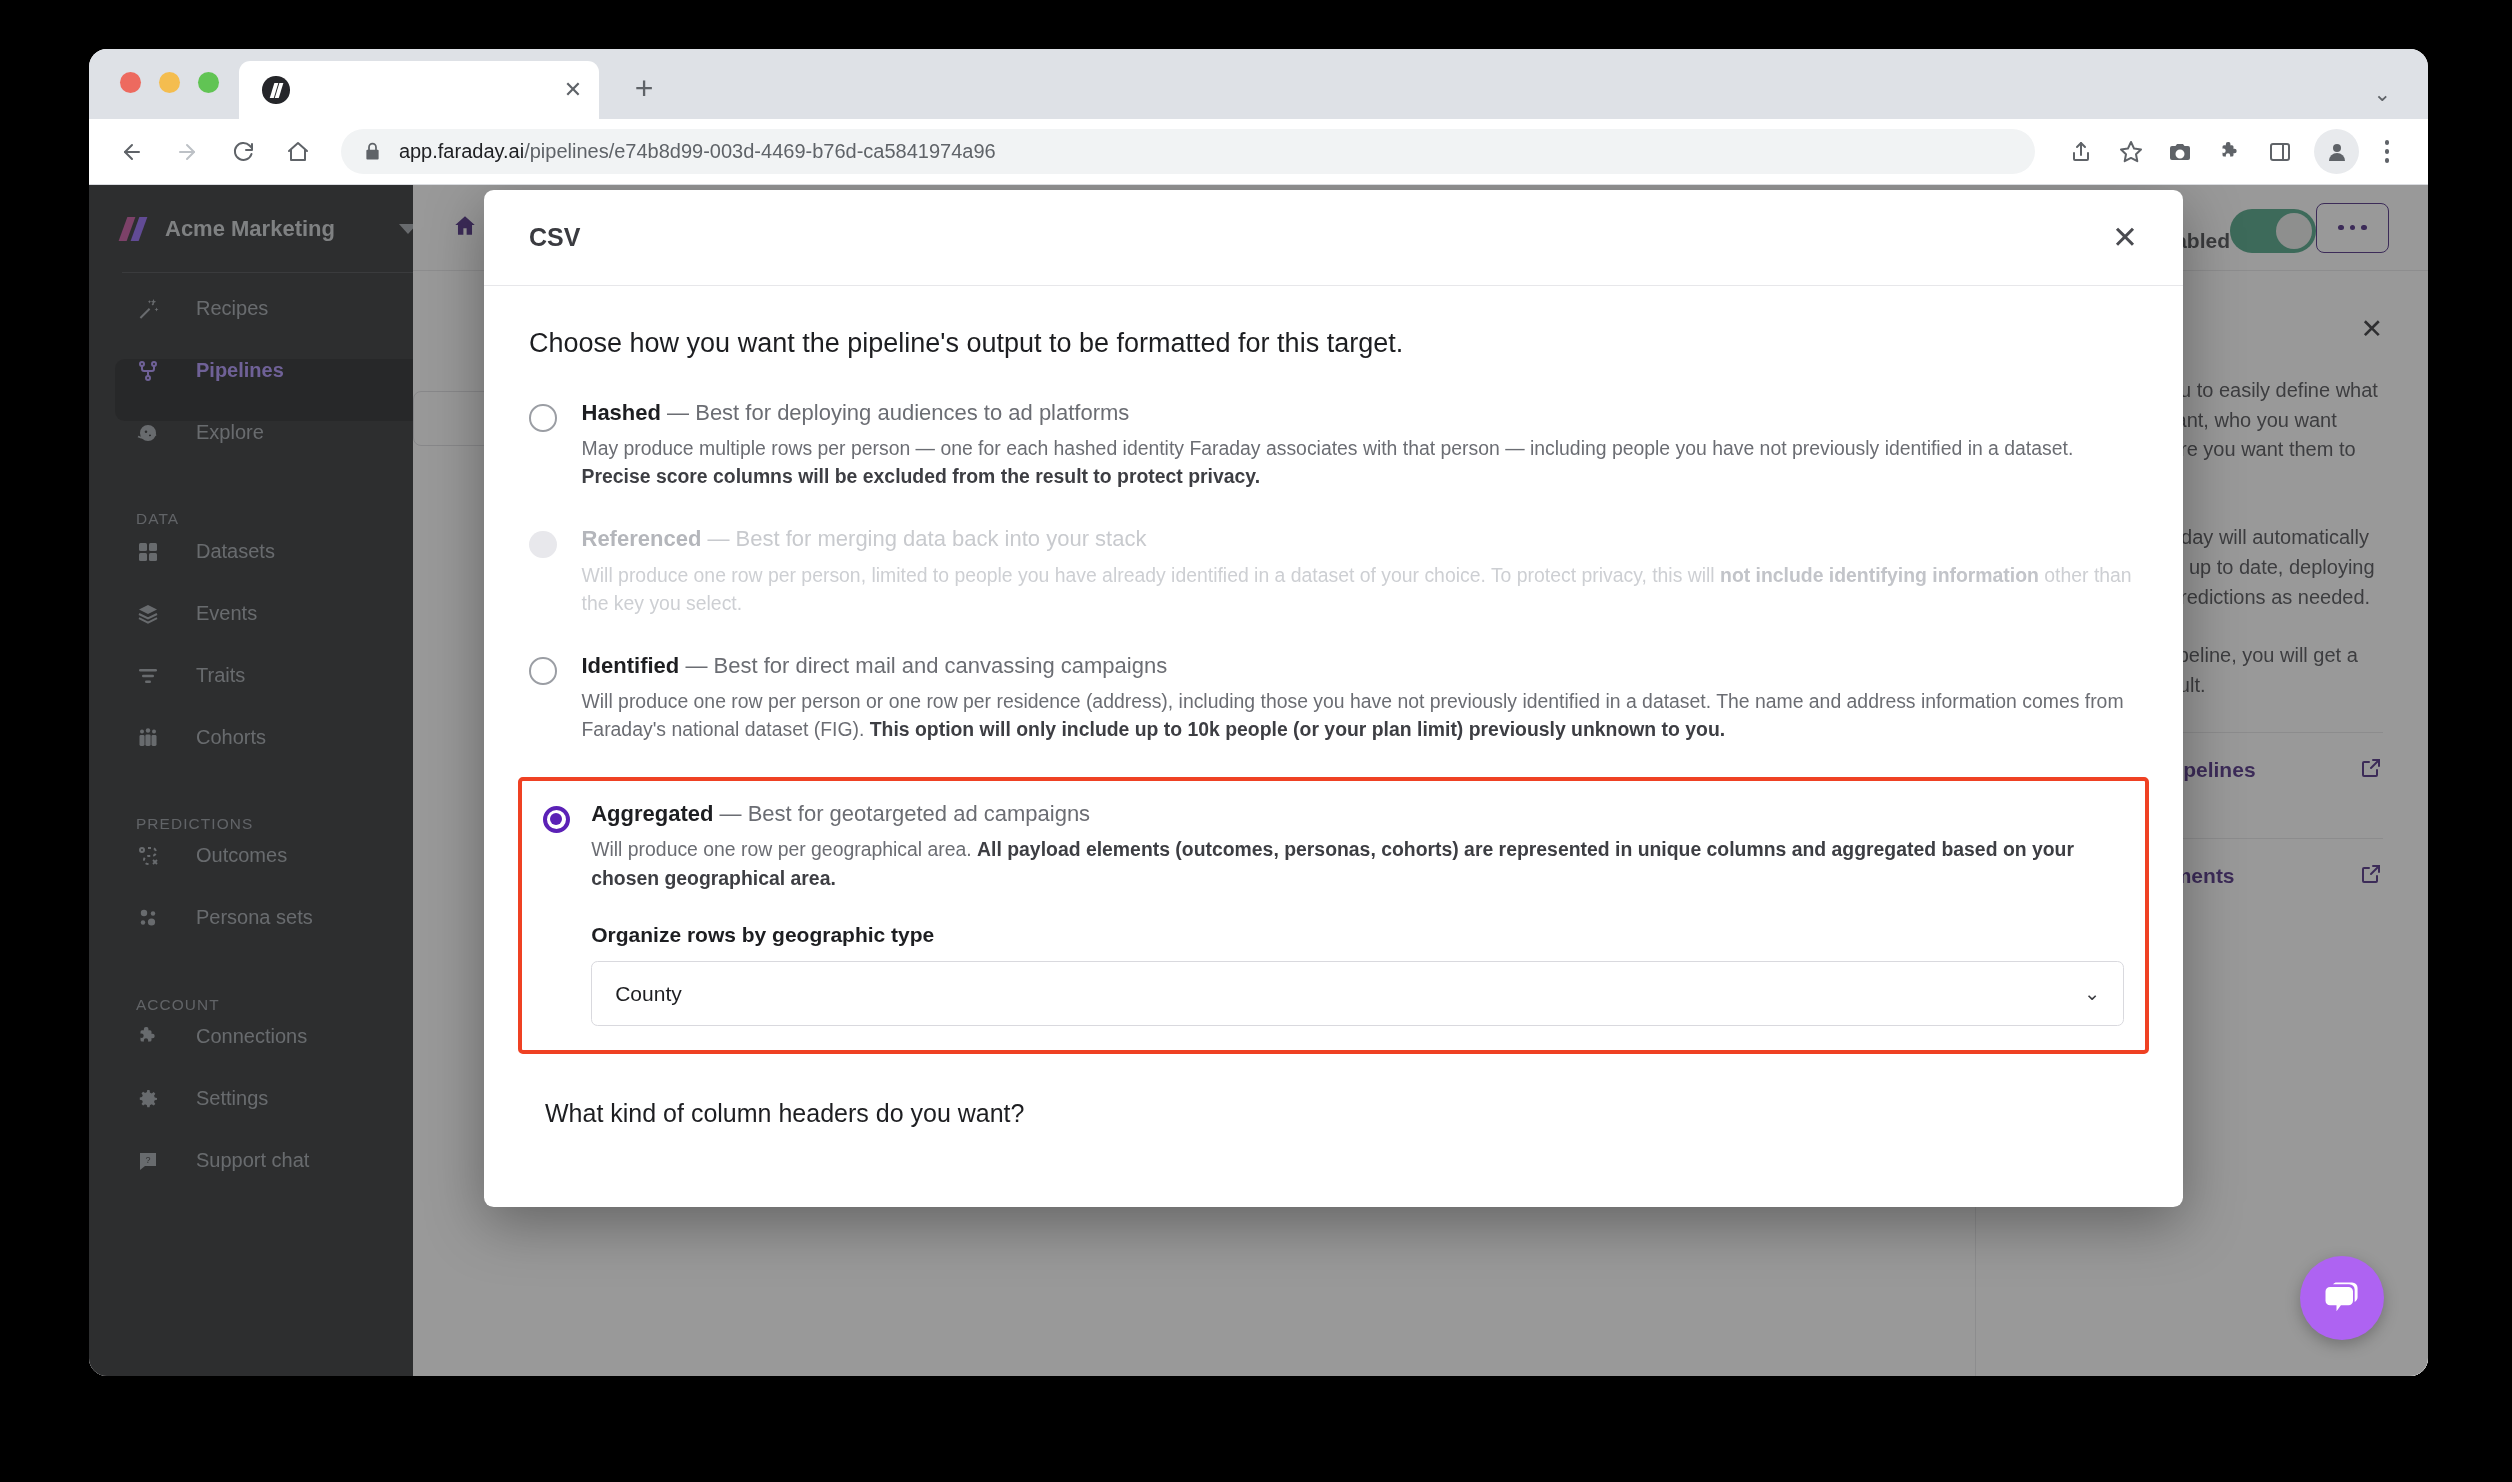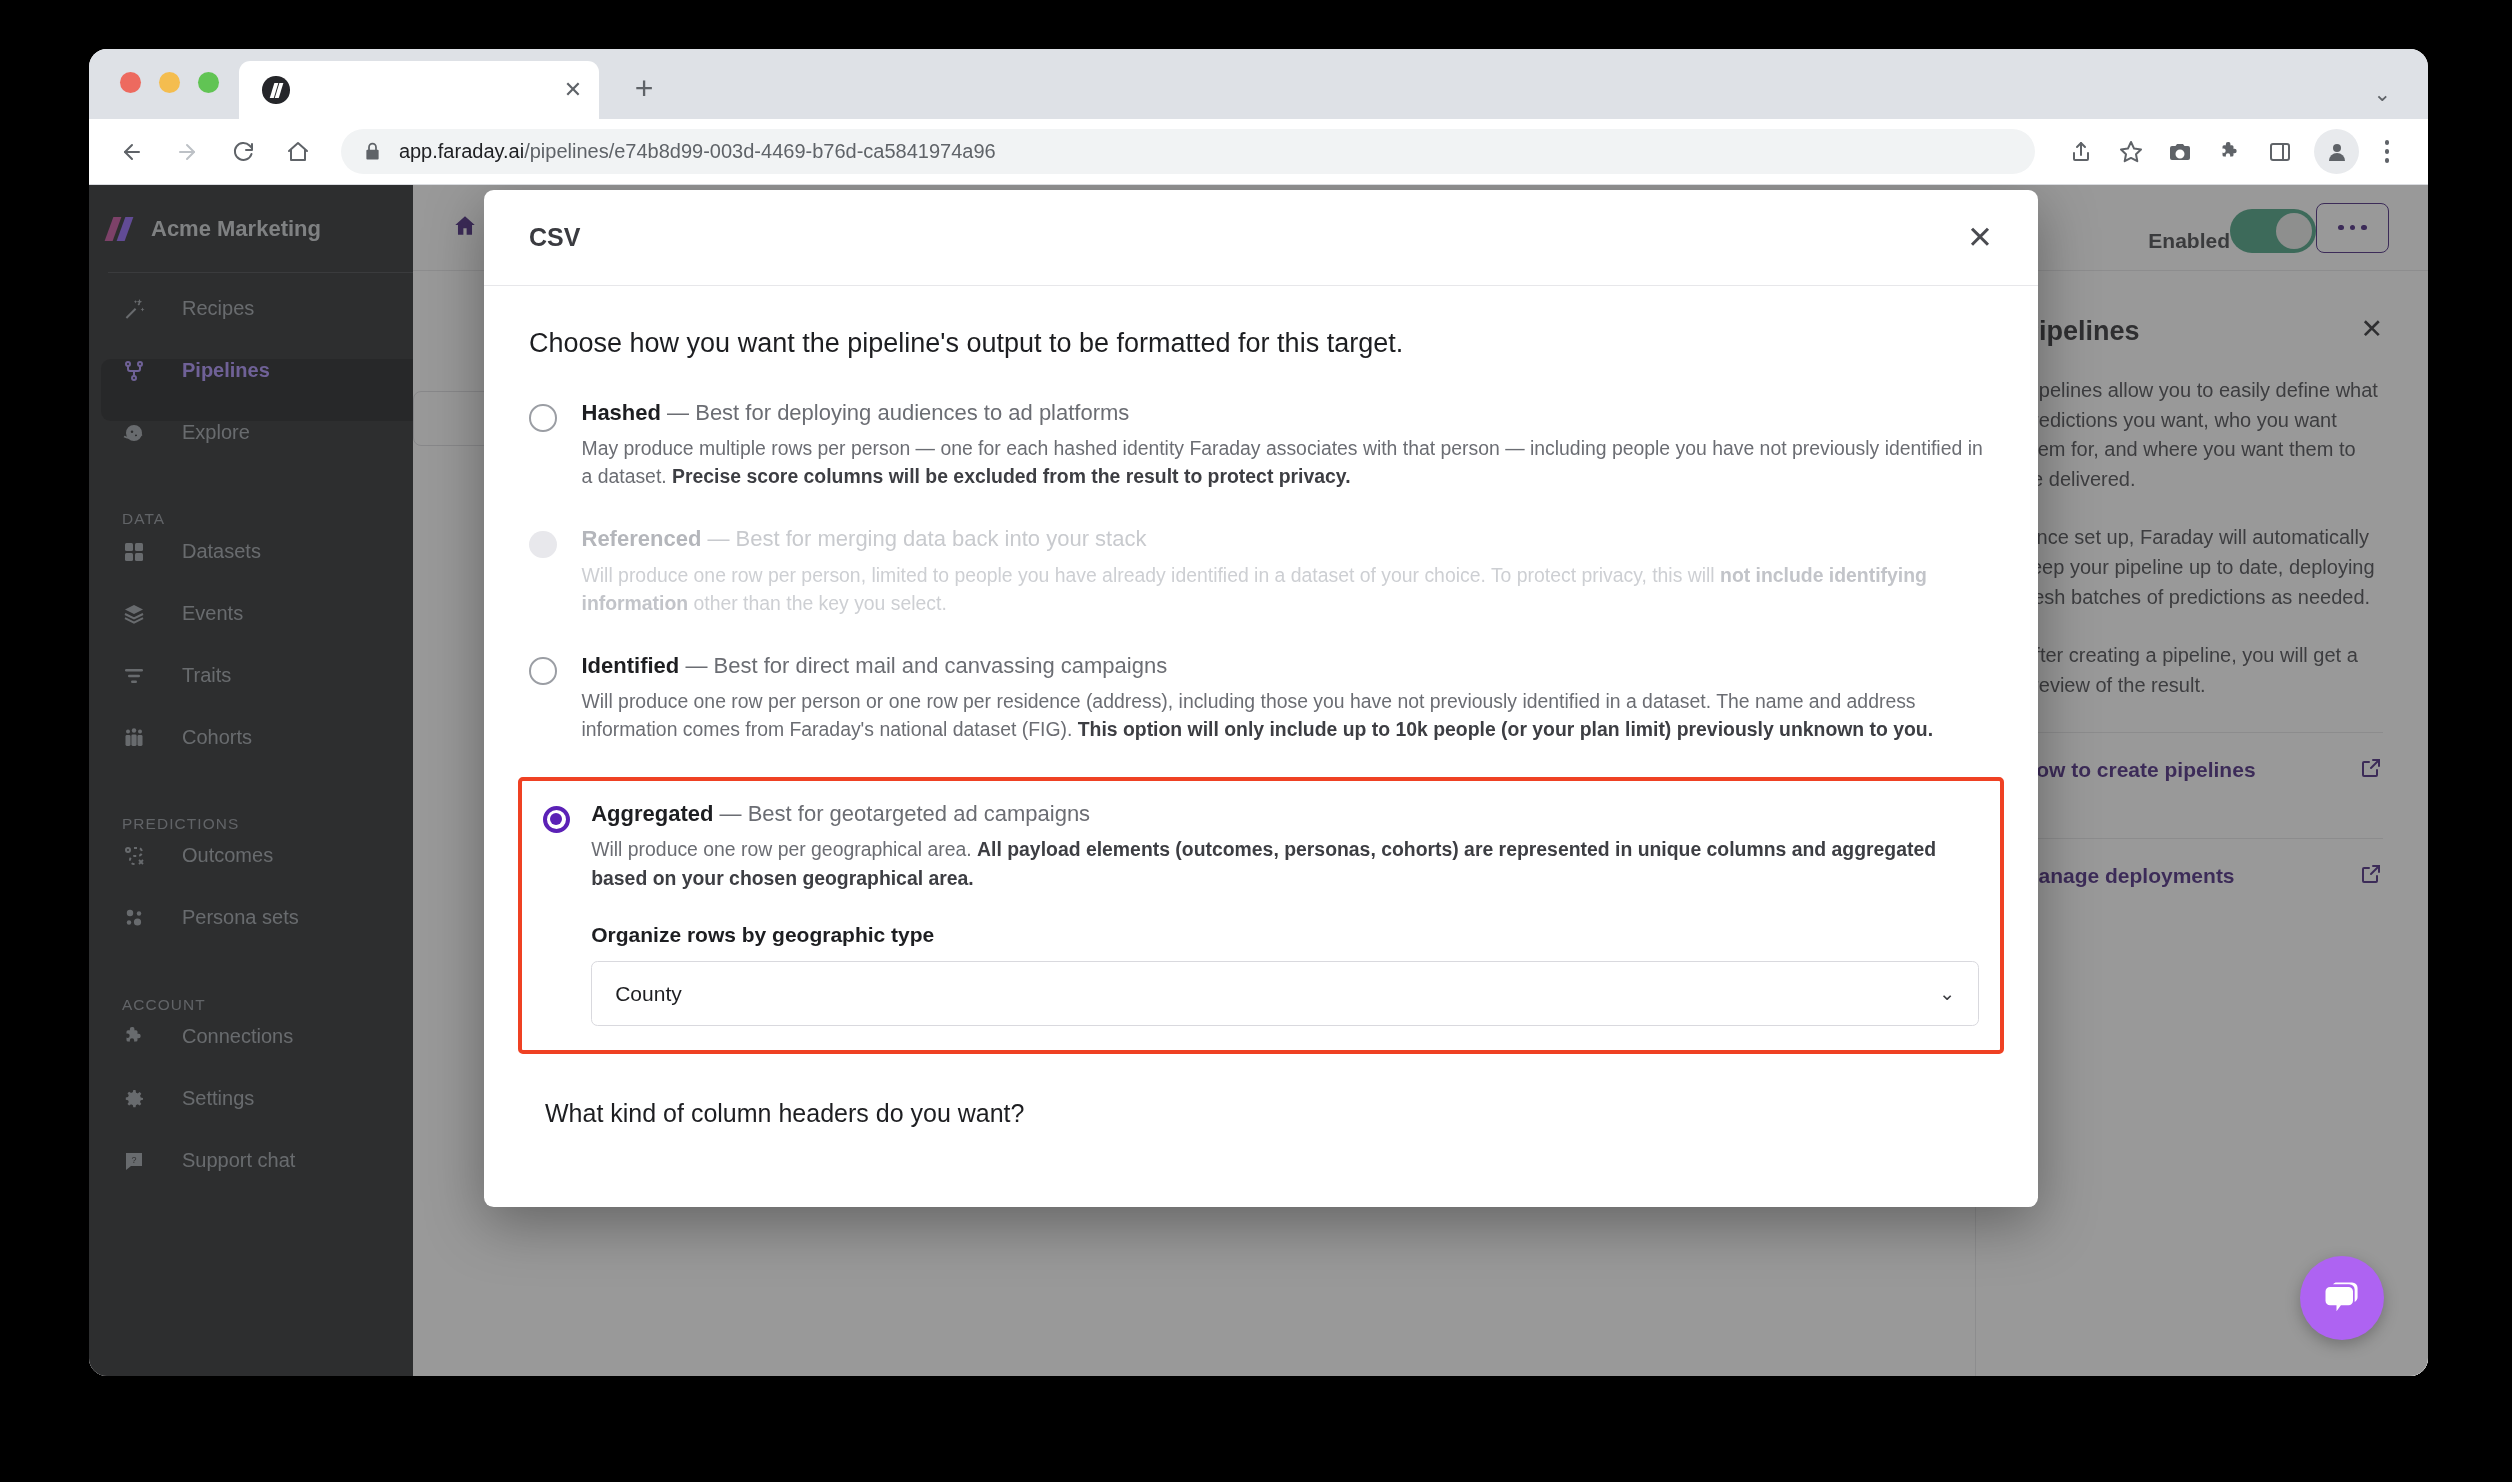--- a/index.html
+++ b/index.html
@@ -120,21 +120,21 @@
     position: relative;
     height: calc(1327px - 70px - 66px);
     background: #ffffff;
     overflow: hidden;
   }
 
   
   #sidebar {
     position: absolute; left: 0; top: 0; bottom: 0;
     width: 360px; background: #1f2023;
-    padding: 0 12px;
+    padding: 0 26px;
     color: #9aa0a6;
   }
   #org-row {
     height: 87px; display: flex; align-items: center; gap: 16px;
     padding: 0 6.5px;
   }
   #org-logo { width: 27.5px; height: 24px; flex: none; position: relative; }
   #org-logo::before, #org-logo::after {
     content: ""; position: absolute; top: 0;
     width: 8px; height: 24px; transform: skewX(-20deg);
@@ -252,21 +252,21 @@
   
   #scrim {
     position: absolute; inset: 0;
     background: rgba(60,60,60,.52);
   }
 
   
   #modal {
     position: absolute;
     left: 395px; top: 4.9px;
-    width: 1554px; height: 1017px;
+    width: 1699px; height: 1017px;
     background: #ffffff;
     border-radius: 9.7px;
     overflow: hidden;
     box-shadow: 0 16px 57px rgba(0,0,0,.35);
   }
   #modal-header {
     height: 96px; display: flex; align-items: center;
     padding: 0 45px; border-bottom: 0.8px solid #e7e7ea;
   }
   #modal-title { font-size: 25px; font-weight: 700; color: #3a3b40; }

